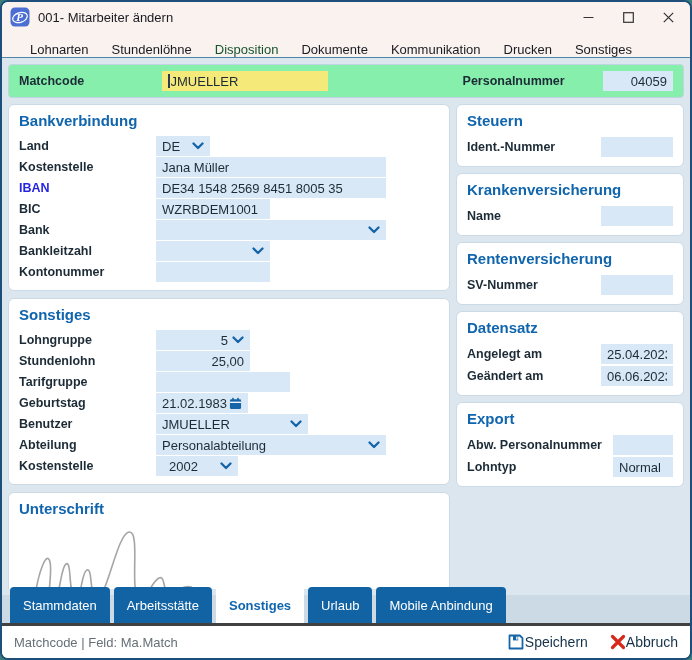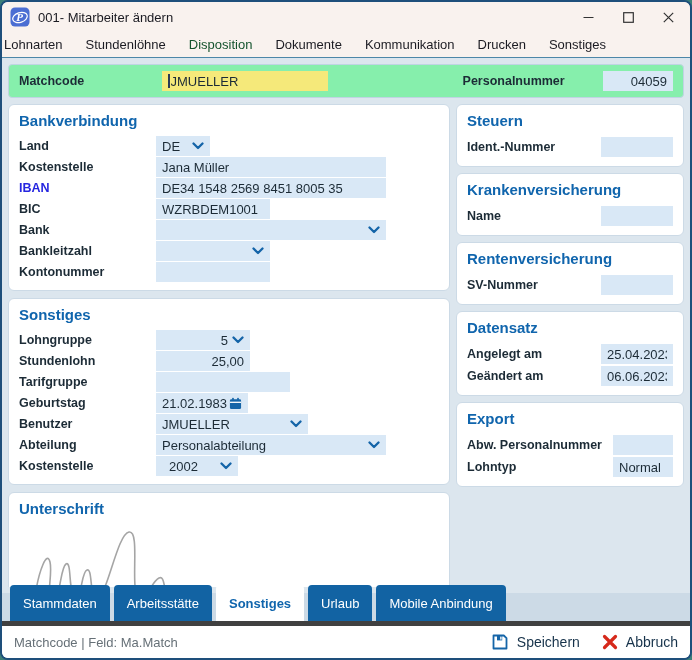--- a/index.html
+++ b/index.html
@@ -13,21 +13,21 @@
     border:2px solid #1e4f7b;border-radius:8px;overflow:hidden;
     background:#dce6ee;display:flex;flex-direction:column;
   }
   
   .titlebar{height:30px;background:#f9f2ee;display:flex;align-items:center;padding:0 2px 0 8px;flex:0 0 auto;}
   .app-icon{width:20px;height:20px;margin-right:8px;flex:0 0 auto;}
   .title-text{font-size:13px;color:#1b1b22;}
   .win-controls{margin-left:auto;display:flex;height:100%;}
   .ctrl{width:40px;height:100%;display:flex;align-items:center;justify-content:center;}
   
-  .menubar{height:25px;background:#f9f2ee;display:flex;align-items:center;gap:23px;padding:0 2px;border-bottom:1px solid #4d87a8;flex:0 0 auto;}
+  .menubar{height:25px;background:#f9f2ee;display:flex;align-items:flex-end;gap:23px;padding:0 28px;border-bottom:1px solid #4d87a8;flex:0 0 auto;}
   .menu-item{font-size:13px;color:#1b1b22;cursor:default;}
   .menu-item.disabled{color:#14532d;}
   
   .content{flex:1;padding:6px;display:flex;flex-direction:column;gap:6px;overflow:hidden;background:#dce6ee;}
   .match-strip{background:#86efac;border:1px solid #c0d4e3;border-radius:4px;height:34px;flex:0 0 auto;display:flex;align-items:center;padding:0 10px;box-sizing:border-box;}
   .cols{flex:1;display:flex;gap:6px;align-items:stretch;overflow:hidden;}
   .col-left{width:442px;flex:0 0 auto;display:flex;flex-direction:column;gap:7px;}
   .col-right{flex:1;display:flex;flex-direction:column;gap:6px;}
   .panel{background:#ffffff;border:1px solid #ccdae6;border-radius:6px;padding:5px 10px 8px;box-sizing:border-box;}
   .panel h2{margin:2px 0 7px;font-size:15px;color:#1065ad;font-weight:700;}
@@ -48,24 +48,24 @@
   
   .rrow{display:flex;align-items:center;height:22px;}
   .rlbl{flex:1;font-weight:700;font-size:12.5px;color:#1c2b36;}
   
   .sig{margin:4px 0 0 4px;}
   
   .tabstrip{height:28px;background:#ccdae6;display:flex;align-items:flex-end;padding:0 0 0 8px;gap:4px;flex:0 0 auto;}
   .tab{height:36px;display:flex;align-items:center;padding:0 13px;background:#1263a3;color:#ffffff;font-size:13px;border-radius:4px 4px 0 0;cursor:default;}
   .tab.active{background:#ffffff;color:#1065ad;font-weight:700;}
   
-  .statusbar{height:32px;background:#ffffff;display:flex;align-items:center;padding:0 12px;border-top:5px solid #404040;flex:0 0 auto;}
+  .statusbar{height:32px;background:#ffffff;display:flex;align-items:center;padding:0 12px;border-top:3px solid #404040;flex:0 0 auto;}
   .status-left{color:#667077;font-size:13px;}
   .status-actions{margin-left:auto;display:flex;align-items:center;gap:22px;}
-  .act-btn{display:flex;align-items:center;gap:8px;cursor:default;}
+  .act-btn{display:flex;align-items:center;cursor:default;}
   .act-btn span{font-size:14px;color:#16324a;}
   svg{display:block;}
 </style>
 </head>
 <body>
 
 <div class="window">
 
   <div class="titlebar">
     <svg class="app-icon" viewBox="0 0 20 20">

